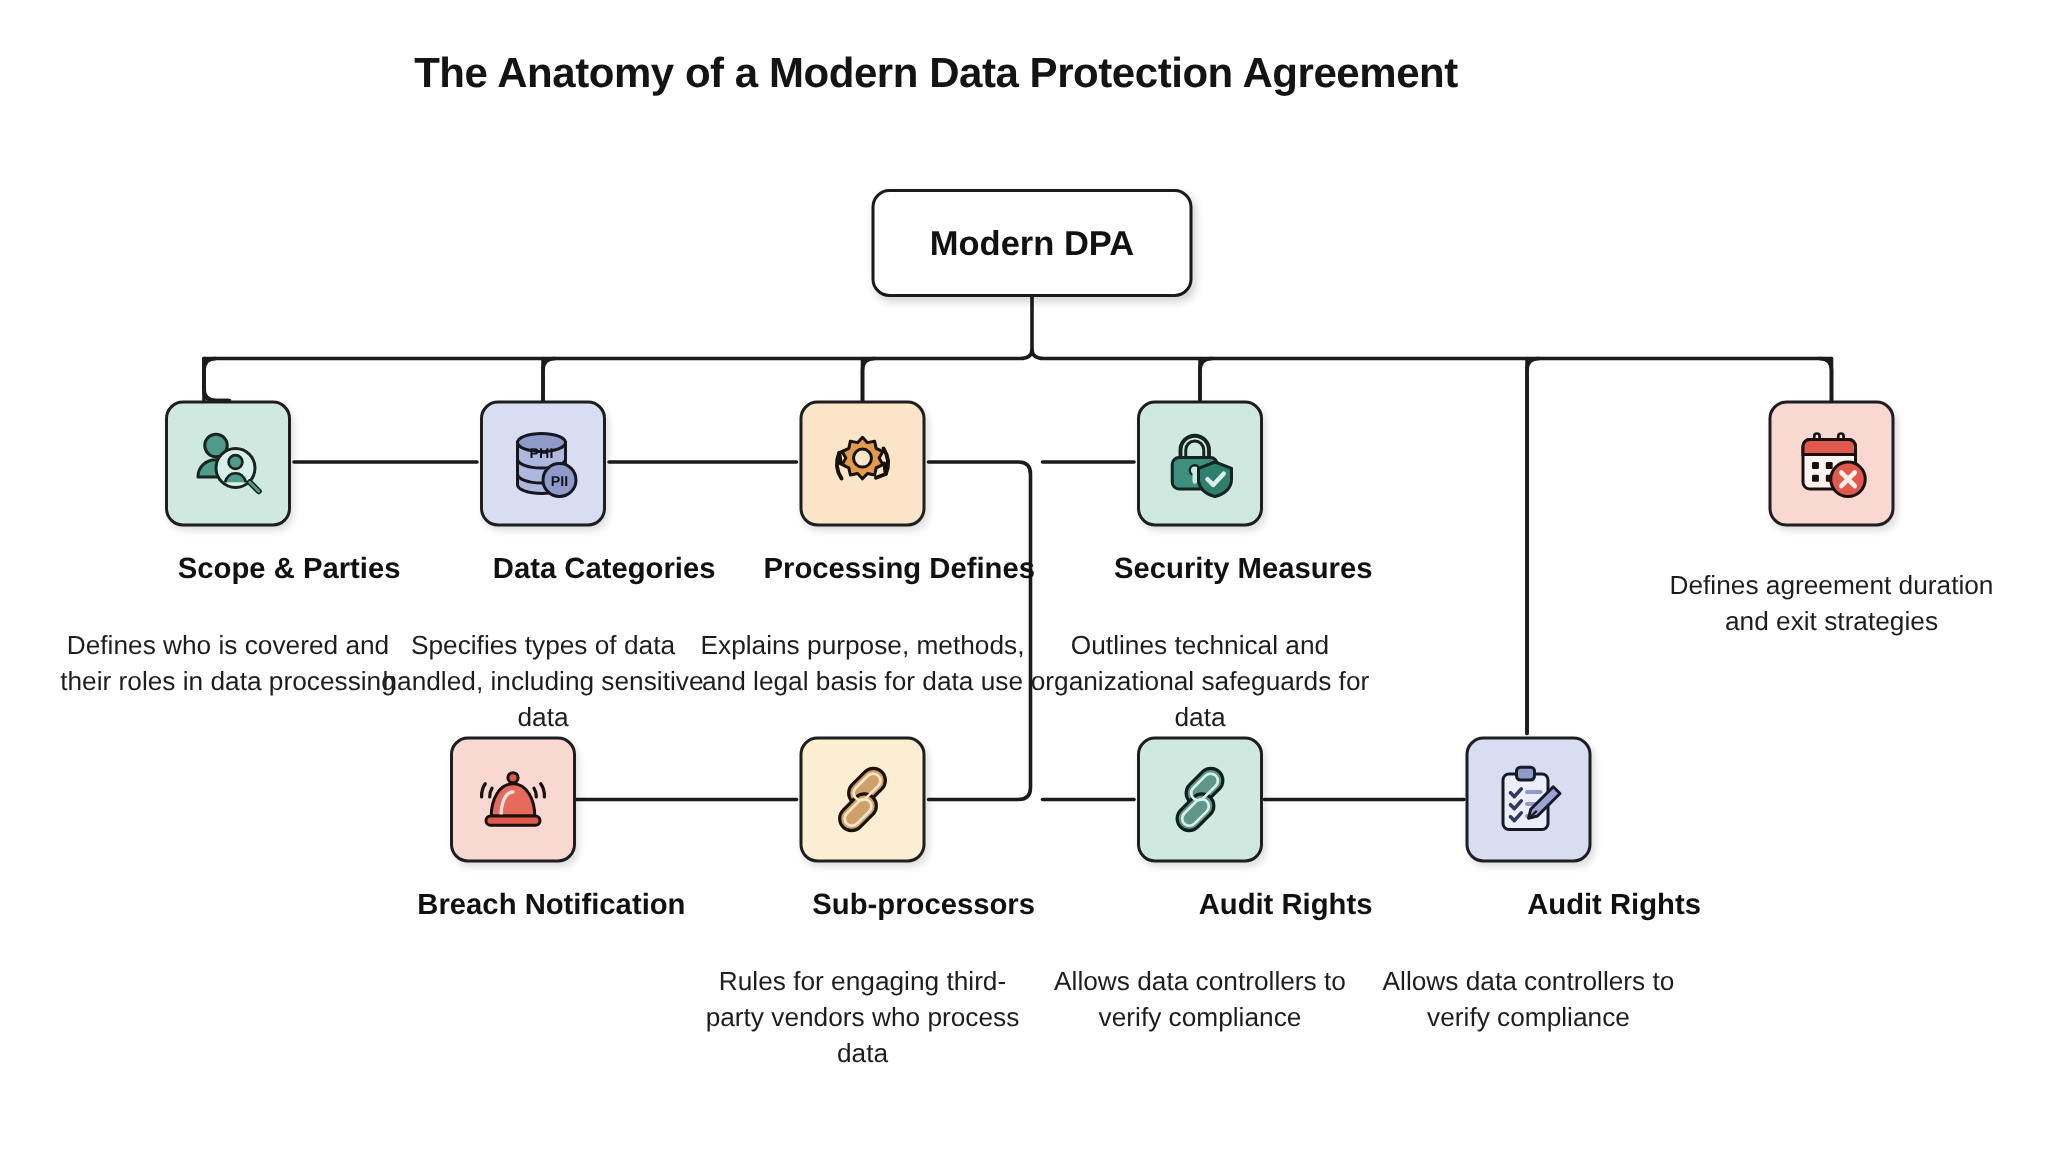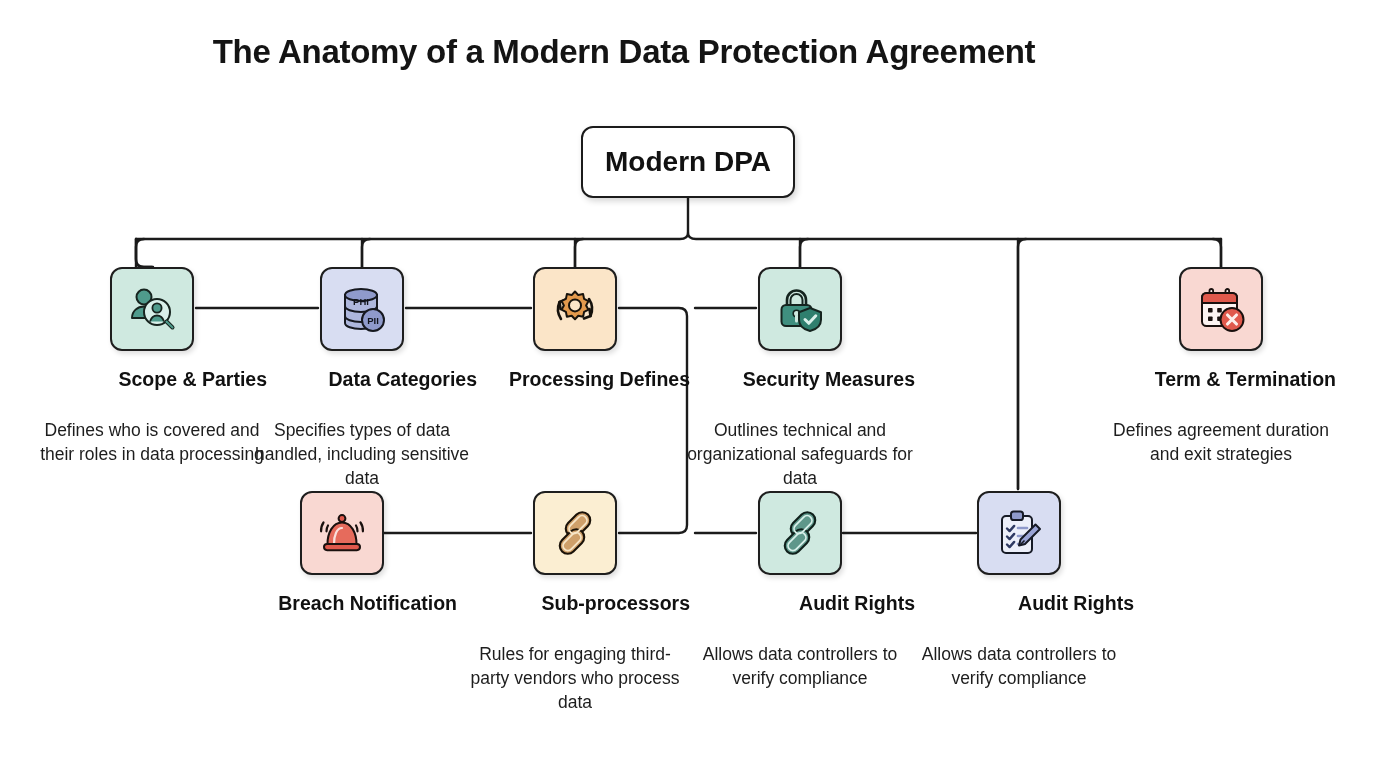--- a/index.html
+++ b/index.html
@@ -8,39 +8,39 @@
     background: #ffffff;
     font-family: "Liberation Sans", sans-serif;
     overflow: hidden;
   }
   #stage { position: relative; width: 1376px; height: 768px; }
 
   .title {
     position: absolute;
     left: 0; top: 33px; width: 1248px;
     text-align: center;
-    font-size: 33px;
+    font-size: 28px;
     font-weight: bold;
     color: #141414;
     letter-spacing: -0.3px;
   }
 
   
   #wires { position: absolute; left: 0; top: 0; width: 1376px; height: 768px; }
 
   
   .root {
     position: absolute;
     left: 581px; top: 126px;
     width: 214px; height: 72px;
     background: #ffffff;
     border: 2px solid #1b1b1b;
     border-radius: 12px;
     display: flex; align-items: center; justify-content: center;
-    font-size: 28px; font-weight: bold; color: #111;
+    font-size: 23px; font-weight: bold; color: #111;
     box-shadow: 2px 3px 6px rgba(0,0,0,0.17);
   }
 
   
   .node { position: absolute; width: 230px; }
   .node .iconbox {
     width: 84px; height: 84px;
     margin: 0 auto;
     border-radius: 12px;
     border: 2px solid #1e1e1e;
@@ -155,20 +155,21 @@
           <path d="M41 17a18 18 0 0 1 1.5 17" stroke="#16120c" stroke-width="2.6" fill="none" stroke-linecap="round"></path>
           <path d="M42.5 34l-1 -7 m1 7l-6.5 2.5" stroke="#16120c" stroke-width="2.6" fill="none" stroke-linecap="round"></path>
           <path d="M13 37a18 18 0 0 1 -1.5 -17" stroke="#16120c" stroke-width="2.6" fill="none" stroke-linecap="round"></path>
           <path d="M11.5 20l1 7 m-1 -7l6.5 -2.5" stroke="#16120c" stroke-width="2.6" fill="none" stroke-linecap="round"></path>
           <path d="M27 9.5l3.3 3.6 4.8-1 1 4.8 4.4 2.2-2.4 4.3 2.4 4.3-4.4 2.2-1 4.8-4.8-1L27 37.2l-3.3-3.5-4.8 1-1-4.8-4.4-2.2 2.4-4.3-2.4-4.3 4.4-2.2 1-4.8 4.8 1z" fill="#e39a4d" stroke="#16120c" stroke-width="2" stroke-linejoin="round"></path>
           <circle cx="27" cy="23.4" r="6" fill="#fbe5c8" stroke="#16120c" stroke-width="2"></circle>
         </svg>
       </span>
     </div>
     <div class="ttl">Processing Defines</div>
+    <div class="desc">Explains purpose, methods, and legal basis for data use</div>
   </div>
 
   <div class="node" style="left:685px; top:267px;">
     <div class="iconbox" style="background:#cfe9e0">
       <span>
         <svg width="54" height="54" viewBox="0 0 54 54">
           <path d="M14 23v-5a9.5 9.5 0 0 1 19 0v5" fill="none" stroke="#15241f" stroke-width="2.6"></path>
           <path d="M17.5 23v-5a6 6 0 0 1 12 0v5" fill="none" stroke="#15241f" stroke-width="2"></path>
           <rect x="8.5" y="23" width="30" height="21" rx="4.5" fill="#3f8f7f" stroke="#15241f" stroke-width="2"></rect>
           <circle cx="23.5" cy="31.5" r="3.3" fill="#cfe9e0" stroke="#15241f" stroke-width="1.6"></circle>
@@ -195,21 +196,20 @@
             <rect x="23.2" y="26" width="4.6" height="4.6" rx="0.8"></rect>
             <rect x="32.4" y="26" width="4.6" height="4.6" rx="0.8"></rect>
             <rect x="14" y="34.5" width="4.6" height="4.6" rx="0.8"></rect>
             <rect x="23.2" y="34.5" width="4.6" height="4.6" rx="0.8"></rect>
           </g>
           <circle cx="38" cy="37.5" r="11.5" fill="#e0594c" stroke="#1a100e" stroke-width="2"></circle>
           <path d="M33.5 33l9 9 m0-9l-9 9" stroke="#fdeeea" stroke-width="3.1" stroke-linecap="round"></path>
         </svg>
       </span>
     </div>
-    <div class="ttl">Term &amp; Termination</div>
     <div class="desc">Defines agreement duration and exit strategies</div>
   </div>
 
   <div class="node" style="left:227px; top:491px;">
     <div class="iconbox" style="background:#f9d8d2">
       <span>
         <svg width="54" height="54" viewBox="0 0 54 54">
           <circle cx="27" cy="12.5" r="3.4" fill="#e0594c" stroke="#1a100e" stroke-width="2"></circle>
           <path d="M12.5 38c0-11 5.2-21.5 14.5-21.5S41.5 27 41.5 38z" fill="#e66b5c" stroke="#1a100e" stroke-width="2" stroke-linejoin="round"></path>
           <path d="M19 38c0-8.5 2.8-16 8-16" fill="none" stroke="#fbe0dc" stroke-width="2.2" stroke-linecap="round"></path>

